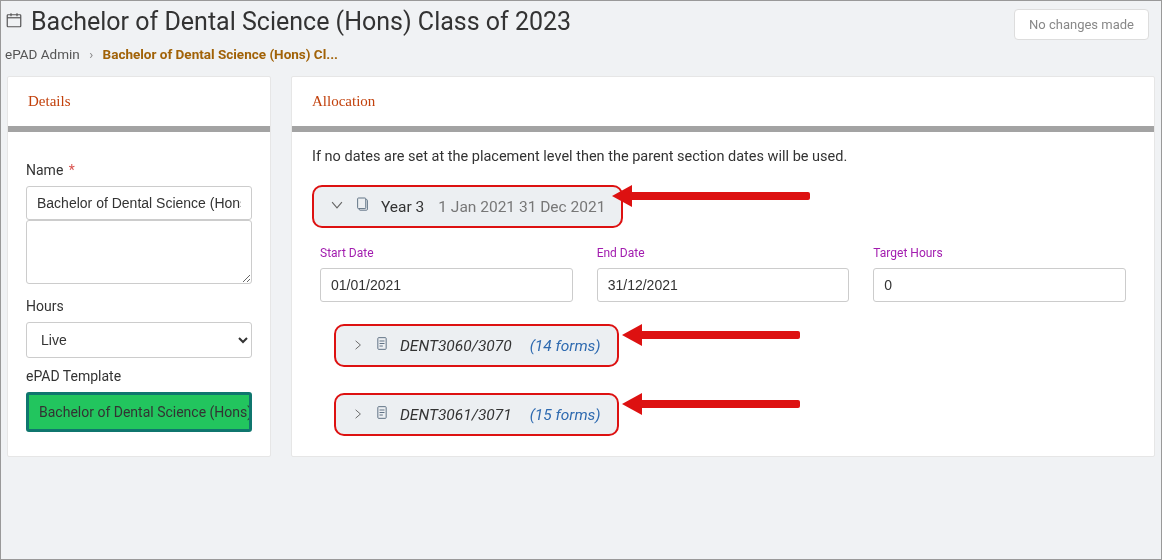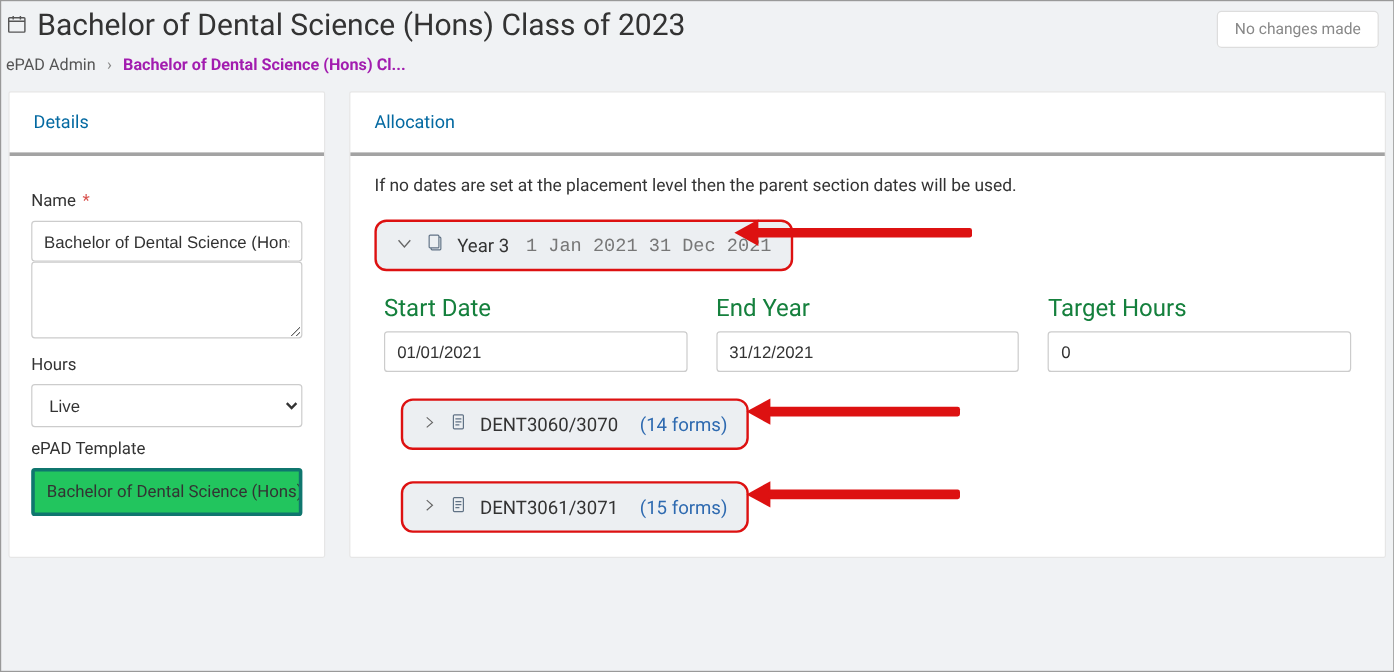--- a/index.html
+++ b/index.html
@@ -37,42 +37,43 @@
     font-size: 20px;
     color: #555;
   }
   .breadcrumb {
     padding: 6px 4px 14px 4px;
     font-size: 13.5px;
     color: #555;
   }
   .breadcrumb a { color: #555; text-decoration: none; }
   .breadcrumb .sep { color: #888; margin: 0 6px; }
-  .breadcrumb .current { font-weight: 700; color: #a21caf; }
+  .breadcrumb .current { font-weight: 700; color: #a16207; }
 
   .content {
     display: flex;
     gap: 20px;
     padding: 0 6px 0 6px;
   }
 
   .panel {
     background: #fff;
     border: 1px solid #e6e6e6;
     border-radius: 2px;
   }
 
   .sidebar { width: 264px; flex-shrink: 0; }
   .main { flex: 1; }
 
   .panel-header {
     padding: 16px 20px;
-    border-bottom: 3px solid #a3a3a3;
+    border-bottom: 6px solid #a3a3a3;
     font-size: 15px;
-    color: #0369a1;
+    color: #c2410c;
+    font-family: Liberation Serif, serif;
   }
   .panel-body {
     padding: 14px 20px 20px 20px;
   }
   .sidebar .panel-body { padding: 14px 18px 20px 18px; }
 
   .field-label {
     font-size: 14px;
     color: #333;
     margin-bottom: 8px;
@@ -127,35 +128,35 @@
   }
   .section-bar .chev {
     font-size: 14px;
     color: #555;
   }
   .section-bar .sec-icon {
     color: #607285;
     font-size: 15px;
   }
   .section-bar .sec-title { color: #333; }
-  .section-bar .sec-daterange { color: #777; margin-left: 2px; font-family: Liberation Mono, monospace; }
+  .section-bar .sec-daterange { color: #777; margin-left: 2px; }
   .sec-forms { color: #2e6ab0; margin-left: 6px; }
 
-  .child-sections { margin-top: 14px; padding-left: 22px; }
+  .child-sections { margin-top: 14px; padding-left: 22px; font-style: italic; }
 
   .dates-row {
     display: flex;
     gap: 24px;
     margin: 18px 0 0 0;
     padding: 0 8px;
   }
   .dates-col { flex: 1; }
   .dates-col .col-label {
-    font-size: 20px;
-    color: #15803d;
+    font-size: 12px;
+    color: #a21caf;
     margin-bottom: 8px;
   }
 
   
   .arrow {
     position: absolute;
     height: 14px;
     pointer-events: none;
   }
   .arrow .shaft {
@@ -259,21 +260,21 @@
           <div class="shaft" style="left:18px; width:180px;"></div>
         </div>
       </div>
 
       <div class="dates-row">
         <div class="dates-col">
           <div class="col-label">Start Date</div>
           <input type="text" value="01/01/2021" style="">
         </div>
         <div class="dates-col">
-          <div class="col-label">End Year</div>
+          <div class="col-label">End Date</div>
           <input type="text" value="31/12/2021" style="">
         </div>
         <div class="dates-col">
           <div class="col-label">Target Hours</div>
           <input type="text" value="0" style="">
         </div>
       </div>
 
       <div class="child-sections">
         <div class="section-wrap">

